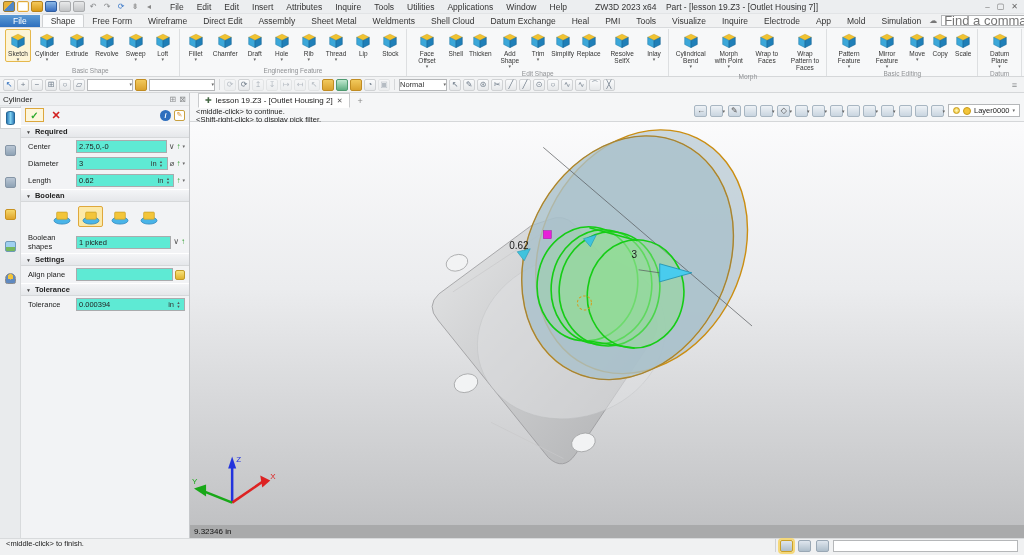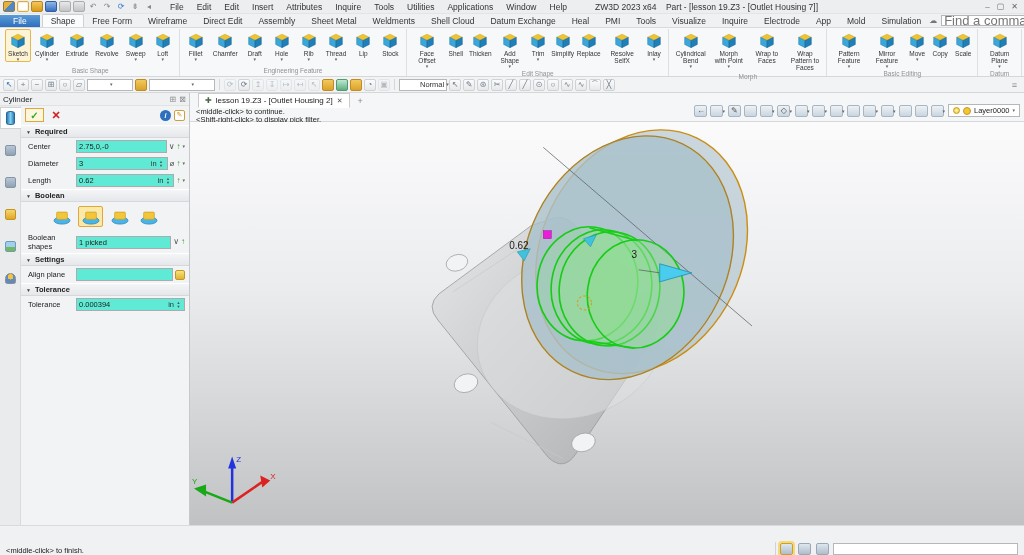--- a/index.html
+++ b/index.html
@@ -46,21 +46,21 @@
   .rcaret{font-size:5px;color:#666;line-height:4px;height:4px;}
   .rgroup-title{font-size:6.5px;color:#8f9194;text-align:center;padding:1px 2px 2px;white-space:nowrap;}
 
   
   .seltoolbar{height:16px;background:#f2f3f4;border-bottom:1px solid #d5d7d9;display:flex;align-items:center;gap:2px;padding:0 3px;}
   .sicon{min-width:12px;height:12px;display:inline-flex;align-items:center;justify-content:center;font-size:8px;color:#6d7a88;background:linear-gradient(#fafbfc,#e6e8ea);border:1px solid #d0d2d4;border-radius:2px;}
   .sicon.blue{color:#2e6fbe;}
   .sicon.dim{opacity:.45;}
   .sicon.folder{background:linear-gradient(#f2c95c,#daa22e);border-color:#c08c22;}
   .sicon.teal{background:linear-gradient(#bfe8cf,#5fae82);border-color:#4f9a70;}
-  .scombo{height:12px;background:#fff;border:1px solid #b5b7b9;display:flex;align-items:center;justify-content:space-between;font-size:7.5px;padding:0 20px;color:#333;gap:2px;}
+  .scombo{height:12px;background:#fff;border:1px solid #b5b7b9;display:flex;align-items:center;justify-content:space-between;font-size:7.5px;padding:0 0;color:#333;gap:2px;}
   .caret{color:#666;font-size:5px;line-height:1;}
   .sep{width:1px;height:11px;background:#d5d7d9;margin:0 2px;}
   .overflow{margin-left:auto;color:#8a8c8e;font-size:9px;padding-right:4px;}
 
   
   .main{position:absolute;top:93px;left:0;right:0;bottom:17px;display:flex;}
 
   
   .panel{width:190px;background:#f2f3f5;border-right:1px solid #c6c8cb;display:flex;flex-direction:column;flex:none;}
   .panel-header{height:13px;display:flex;align-items:center;padding:0 3px;font-size:8px;color:#222;background:#eef0f2;border-bottom:1px solid #e0e2e4;}
@@ -110,21 +110,21 @@
   .vcaret{font-size:5px;color:#666;margin-left:-1px;}
   .layercombo{height:13px;background:#fff;border:1px solid #b5b7b9;display:flex;align-items:center;gap:3px;padding:0 4px;font-size:7.5px;color:#222;}
   .bulb{width:7px;height:7px;border-radius:50%;background:radial-gradient(#fff8c0,#f0c020);border:1px solid #c89a18;}
   .ldot{width:8px;height:8px;border-radius:50%;background:#f3c53a;border:1px solid #c89a18;}
 
   .viewport{flex:1;position:relative;background:linear-gradient(#fbfbfc 0%,#ebecee 40%,#c6c7c9 90%,#bebfc1 100%);min-height:0;}
   .scene{position:absolute;left:0;top:0;width:100%;height:calc(100% - 13px);}
   .measure{position:absolute;left:0;right:0;bottom:0;height:13px;background:#a9aaab;display:flex;align-items:center;padding-left:4px;font-size:8px;color:#111;}
 
   
-  .statusbar{position:absolute;left:0;right:0;bottom:0;height:30px;background:#f0f1f2;border-top:1px solid #d8dadc;display:flex;align-items:flex-end;padding:0 6px;font-size:7.5px;color:#222;gap:4px;}
+  .statusbar{position:absolute;left:0;right:0;bottom:0;height:17px;background:#f0f1f2;border-top:1px solid #d8dadc;display:flex;align-items:flex-start;padding:0 6px;font-size:7.5px;color:#222;gap:4px;}
   .statusbar .sright{margin-left:auto;display:flex;align-items:center;gap:4px;}
   .stat-ic{width:13px;height:12px;background:linear-gradient(#dfe6ee,#aebecb);border:1px solid #9aa8b5;border-radius:2px;}
   .stat-ic.selected{box-shadow:0 0 0 2px #f5d87a;border-color:#caa028;}
   .statusbar input{width:185px;height:12px;border:1px solid #b5b7b9;background:#fff;font-size:7.5px;font-family:"Liberation Sans",sans-serif;padding:0 2px;}
   .sdiv{width:1px;height:13px;background:#d0d2d4;}
 </style>
 </head>
 <body>
 
 <div class="titlebar" data-name="title-bar">

